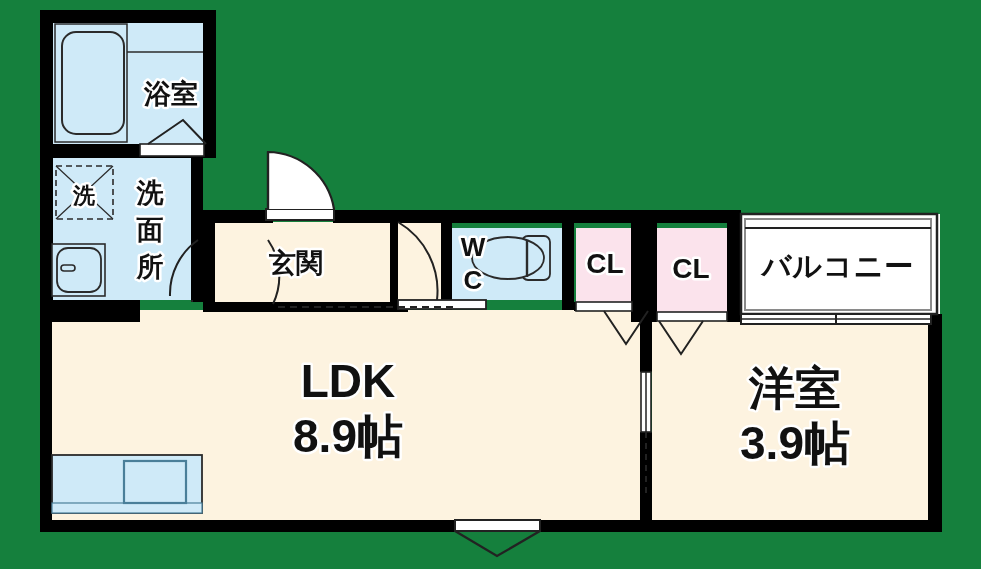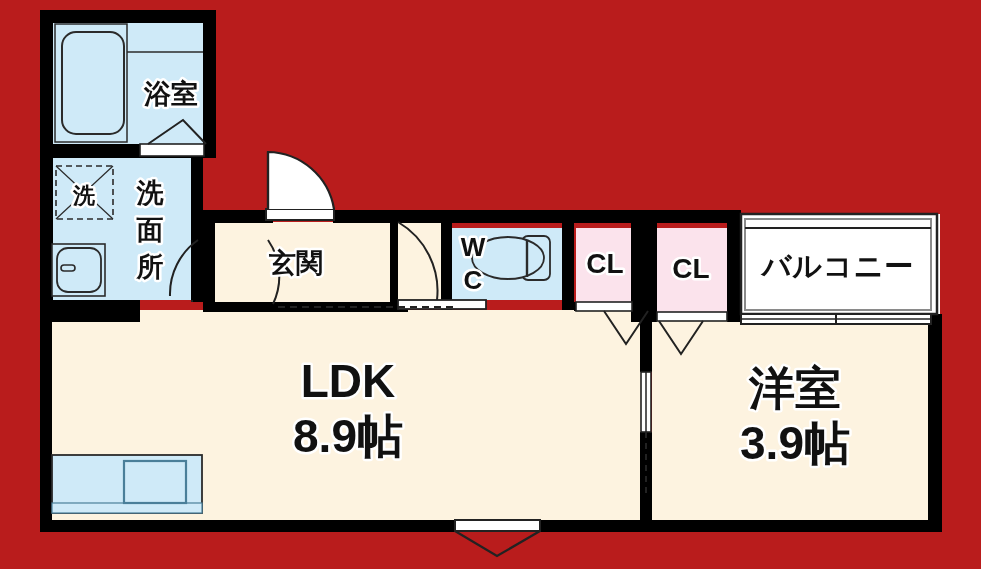--- a/index.html
+++ b/index.html
@@ -7,21 +7,21 @@
     padding: 0;
     background: #ffffff;
   }
   body {
     font-family: "Liberation Sans", sans-serif;
   }
   #floorplan-root {
     position: relative;
     width: 981px;
     height: 569px;
-    background: #b91c1c;
+    background: #15803d;
     overflow: hidden;
   }
   svg#plan {
     display: block;
     width: 981px;
     height: 569px;
   }
   .rm-label {
     font-family: "Liberation Sans", sans-serif;
     font-weight: 700;

